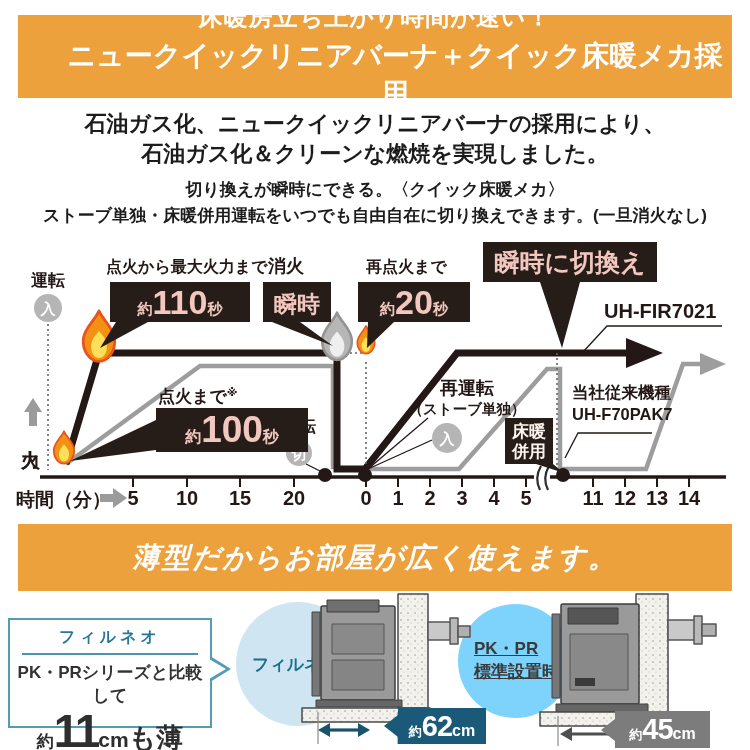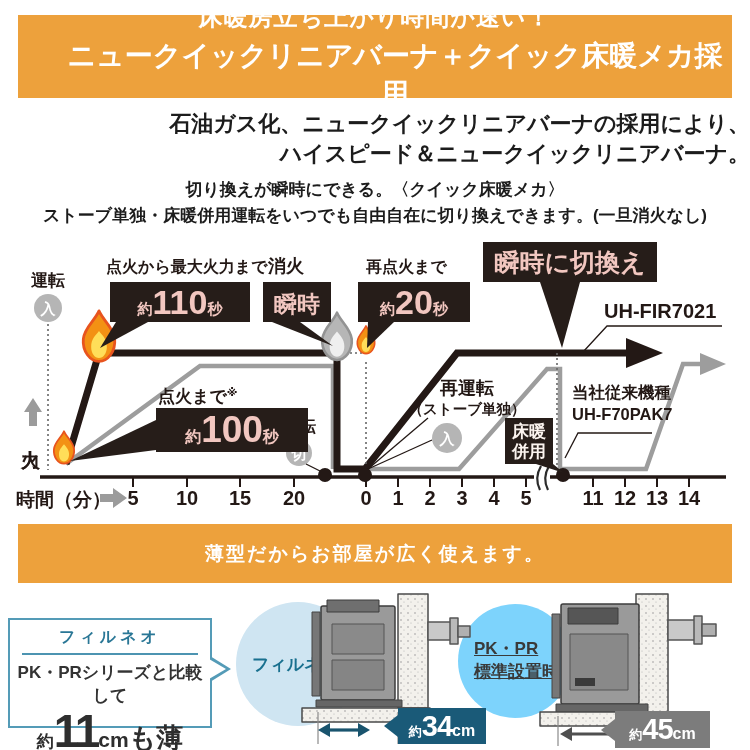--- a/index.html
+++ b/index.html
@@ -4,22 +4,22 @@
 <style>
   html,body{margin:0;padding:0;background:#fff;}
   body{width:750px;height:750px;font-family:"Liberation Sans","DejaVu Sans",sans-serif;}
   .page{position:relative;width:750px;height:750px;background:#fff;overflow:hidden;}
   .banner{position:absolute;left:18px;width:714px;background:#EDA13C;color:#fff;
           display:flex;flex-direction:column;align-items:center;justify-content:center;
           text-align:center;font-weight:bold;}
   .top-banner{top:15px;height:83px;}
   .top-banner .l1{font-size:24px;letter-spacing:1px;}
   .top-banner .l2{font-size:28px;margin-top:4px;margin-left:40px;}
-  .mid-banner{top:524px;height:59px;font-size:19px;letter-spacing:2px;}
-  .intro1{position:absolute;top:109px;left:0;width:750px;text-align:right;
+  .mid-banner{top:524px;height:67px;font-size:28px;letter-spacing:2px;font-style:italic;}
+  .intro1{position:absolute;top:109px;left:0;width:750px;text-align:center;
           font-size:22px;line-height:1.35;font-weight:bold;color:#1c1c1c;}
   .intro2{position:absolute;top:177px;left:0;width:750px;text-align:center;
           font-size:17px;line-height:1.55;font-weight:bold;color:#1c1c1c;}
   svg.chart{position:absolute;top:238px;left:0;}
   
   .jp{font-weight:bold;fill:#231815;}
   .lbl{font-size:16px;}
   .tick{font-size:20px;font-weight:bold;fill:#231815;text-anchor:middle;}
   .pink{fill:#F2C7C0;font-weight:bold;}
   .whitet{fill:#FBF4EF;font-weight:bold;}
@@ -75,21 +75,21 @@
 
 <div class="page">
 
   <div class="banner top-banner">
     <div class="l1">床暖房立ち上がり時間が速い！</div>
     <div class="l2">ニュークイックリニアバーナ＋クイック床暖メカ採用</div>
   </div>
 
   <div class="intro1">
     <div>石油ガス化、ニュークイックリニアバーナの採用により、</div>
-    <div>ハイスピード＆ニュークイックリニアバーナ。</div>
+    <div>石油ガス化＆クリーンな燃焼を実現しました。</div>
   </div>
   <div class="intro2">
     <div>切り換えが瞬時にできる。〈クイック床暖メカ〉</div>
     <div>ストーブ単独・床暖併用運転をいつでも自由自在に切り換えできます。(一旦消火なし)</div>
   </div>
 
   <svg class="chart" width="750" height="274" viewBox="0 0 750 274">
 
     <g>
       <path class="series-gray" d="M66,226 L200,128 L333,128 L333,231"></path>
@@ -322,19 +322,19 @@
     <div class="bubble">
       <div class="bubble-title">フィルネオ</div>
       <div class="bubble-divider"></div>
       <div class="bubble-sub">PK・PRシリーズと比較して</div>
       <div class="bubble-big">
         <span class="s1">約</span><span class="s2">11</span><span class="s3">cm</span><span class="s4">も薄い！</span>
       </div>
     </div>
 
     <div class="badge badge34">
-      <div><span class="b1">約</span><span class="b2">34</span><span class="b3">cm</span></div>
+      <div><span class="b1">約</span><span class="b2">62</span><span class="b3">cm</span></div>
     </div>
     <div class="badge badge45">
       <div><span class="b1">約</span><span class="b2">45</span><span class="b3">cm</span></div>
     </div>
   </div>
 </div>
 
 </body></html>

